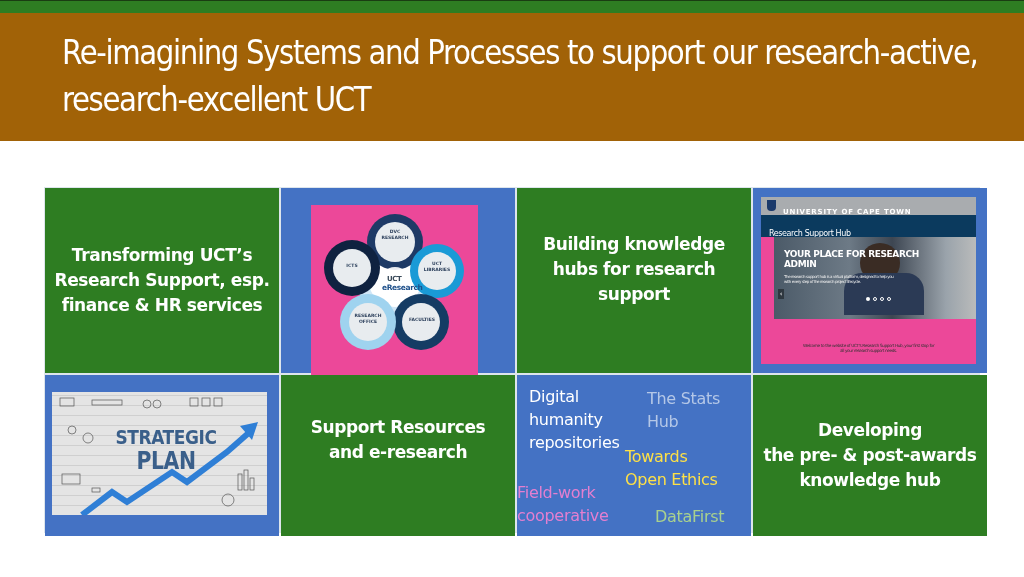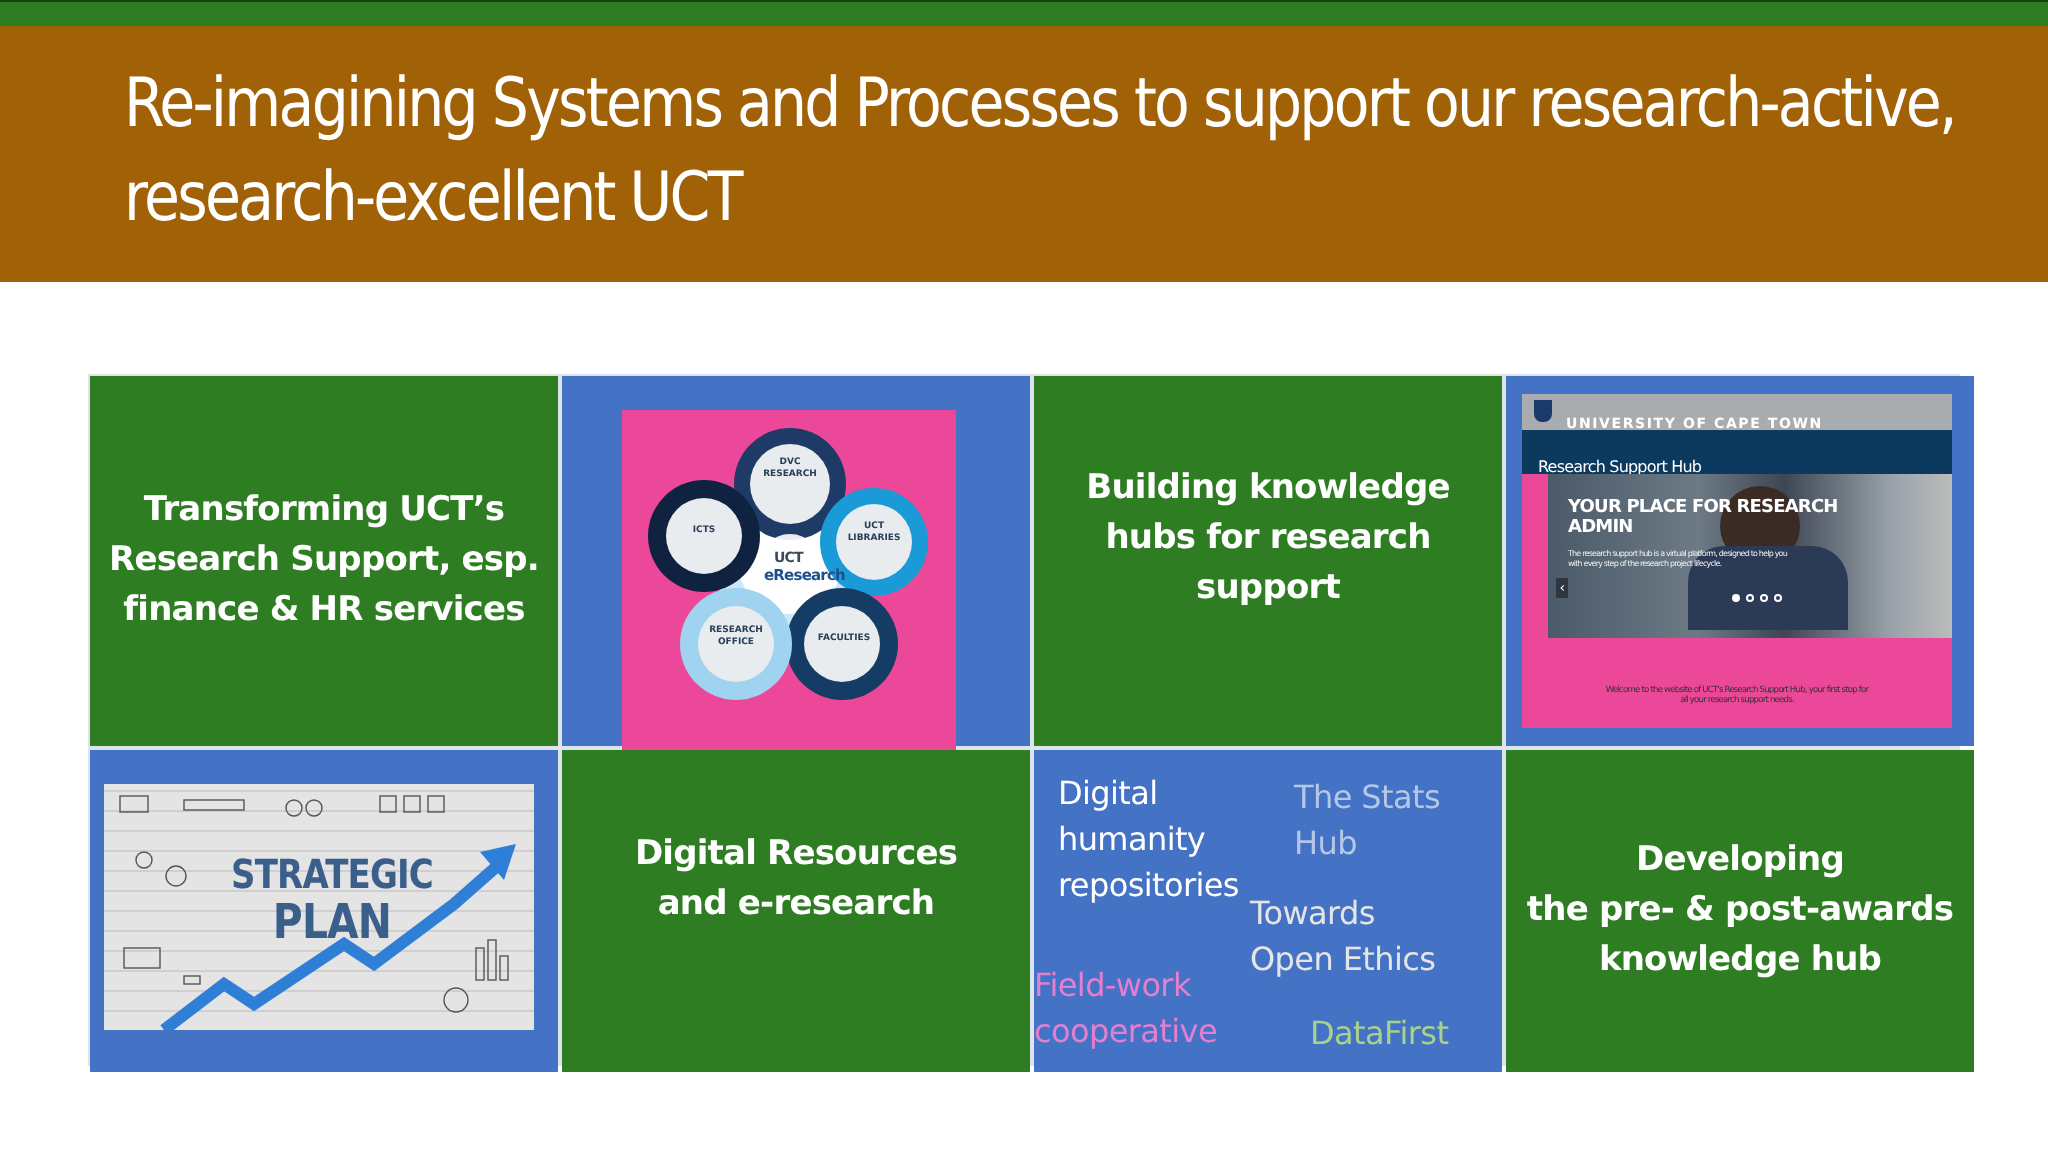--- a/index.html
+++ b/index.html
@@ -131,31 +131,31 @@
           </g>
         </svg>
         <div style="position:absolute; left:54px; top:34px; width:120px; text-align:center; color:#3a5f8a; font-weight:bold; font-size:20px; line-height:22px; letter-spacing:-0.5px; font-family:'DejaVu Sans',sans-serif; transform:scaleX(0.85);">
           <div>STRATEGIC</div>
           <div style="font-size:24px; line-height:26px;">PLAN</div>
         </div>
       </div>
     </div>
 
     <div class="cell green" style="align-items:flex-start; padding-top:40px;">
-      <span class="txt">Digital Resources
+      <span class="txt">Support Resources
 and e-research</span>
     </div>
 
     <div class="cell blue">
       <div class="float" style="left:12px; top:10px; width:90px; color:#ffffff;">Digital
 humanity
 repositories</div>
       <div class="float" style="left:130px; top:12px; width:90px; color:#b4c7e7;">The Stats
 Hub</div>
-      <div class="float" style="left:108px; top:70px; width:110px; color:#e5e5e5;">Towards
+      <div class="float" style="left:108px; top:70px; width:110px; color:#fde047;">Towards
 Open Ethics</div>
       <div class="float" style="left:0px; top:106px; width:100px; color:#e47fd0;">Field-work
 cooperative</div>
       <div class="float" style="left:138px; top:130px; width:90px; color:#a9d18e;">DataFirst</div>
     </div>
 
     <div class="cell green">
       <span class="txt">Developing
 the pre- &amp; post-awards
 knowledge hub</span>

